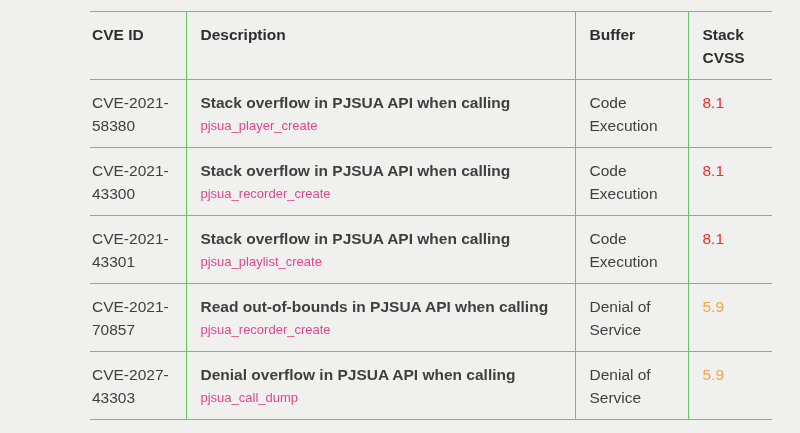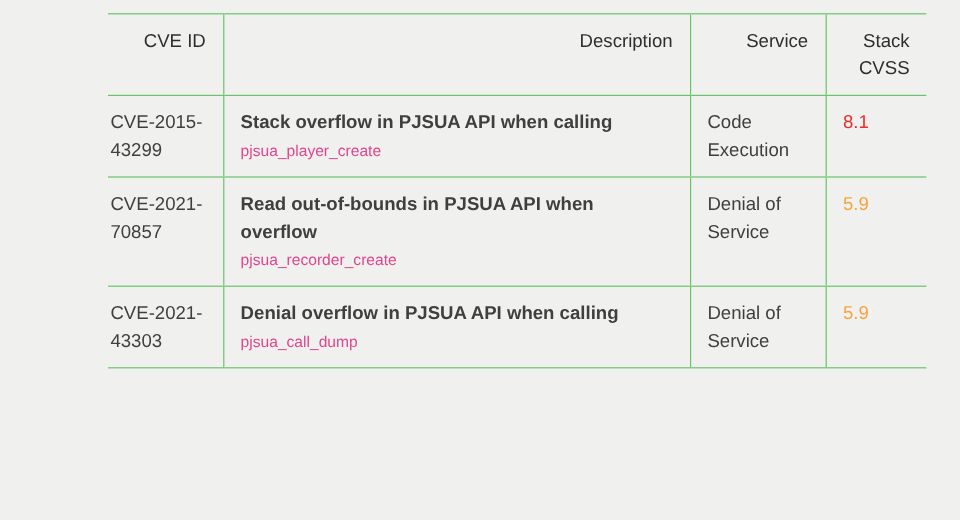--- a/index.html
+++ b/index.html
@@ -41,23 +41,22 @@
     line-height: 23px;
     font-weight: 400;
     color: var(--body-text);
     word-wrap: break-word;
   }
   .cve-table th + th,
   .cve-table td + td {
     border-left: 1px solid var(--table-border);
   }
   .cve-table th {
-    font-weight: 400;
+    font-weight: 700;
     color: var(--header-text);
-    text-align: right;
   }
   .cve-table th:first-child,
   .cve-table td:first-child {
     padding-left: 2px;
   }
   .cve-table thead tr { height: 67px; }
   .cve-table tbody tr { height: 68px; }
   .desc-text { display: block; font-weight: bold; }
   code.desc-code {
     display: block;
@@ -76,49 +75,71 @@
   <colgroup>
     <col style="width:96px">
     <col style="width:389px">
     <col style="width:113px">
     <col style="width:84px">
   </colgroup>
   <thead>
     <tr>
       <th>CVE ID</th>
       <th>Description</th>
-      <th>Service</th>
+      <th>Buffer</th>
       <th>Stack CVSS</th>
     </tr>
   </thead>
   <tbody>
     <tr>
-      <td>CVE-2015-43299</td>
+      <td>CVE-2021-58380</td>
       <td>
         <span class="desc-text">Stack overflow in PJSUA API when calling</span>
         <code class="desc-code">pjsua_player_create</code>
       </td>
       <td>Code Execution</td>
       <td>
         <span class="score" data-severity="high">8.1</span>
       </td>
     </tr>
     <tr>
+      <td>CVE-2021-43300</td>
+      <td>
+        <span class="desc-text">Stack overflow in PJSUA API when calling</span>
+        <code class="desc-code">pjsua_recorder_create</code>
+      </td>
+      <td>Code Execution</td>
+      <td>
+        <span class="score" data-severity="high">8.1</span>
+      </td>
+    </tr>
+    <tr>
+      <td>CVE-2021-43301</td>
+      <td>
+        <span class="desc-text">Stack overflow in PJSUA API when calling</span>
+        <code class="desc-code">pjsua_playlist_create</code>
+      </td>
+      <td>Code Execution</td>
+      <td>
+        <span class="score" data-severity="high">8.1</span>
+      </td>
+    </tr>
+    <tr>
       <td>CVE-2021-70857</td>
       <td>
-        <span class="desc-text">Read out-of-bounds in PJSUA API when overflow</span>
+        <span class="desc-text">Read out-of-bounds in PJSUA API when calling</span>
         <code class="desc-code">pjsua_recorder_create</code>
       </td>
       <td>Denial of Service</td>
       <td>
         <span class="score" data-severity="medium">5.9</span>
       </td>
     </tr>
     <tr>
-      <td>CVE-2021-43303</td>
+      <td>CVE-2027-43303</td>
       <td>
         <span class="desc-text">Denial overflow in PJSUA API when calling</span>
         <code class="desc-code">pjsua_call_dump</code>
       </td>
       <td>Denial of Service</td>
       <td>
         <span class="score" data-severity="medium">5.9</span>
       </td>
     </tr>
   </tbody>

